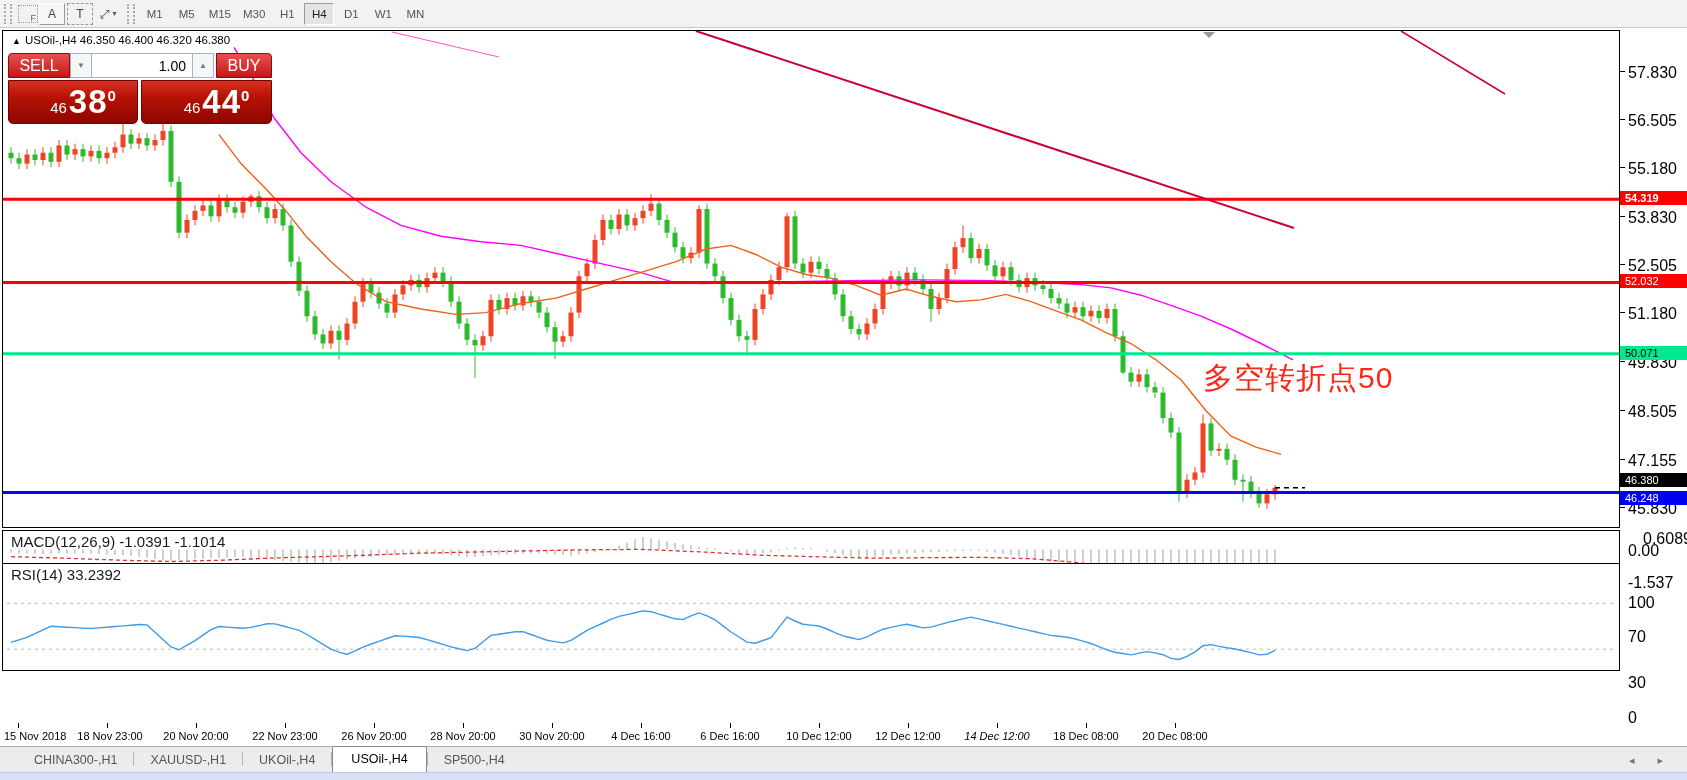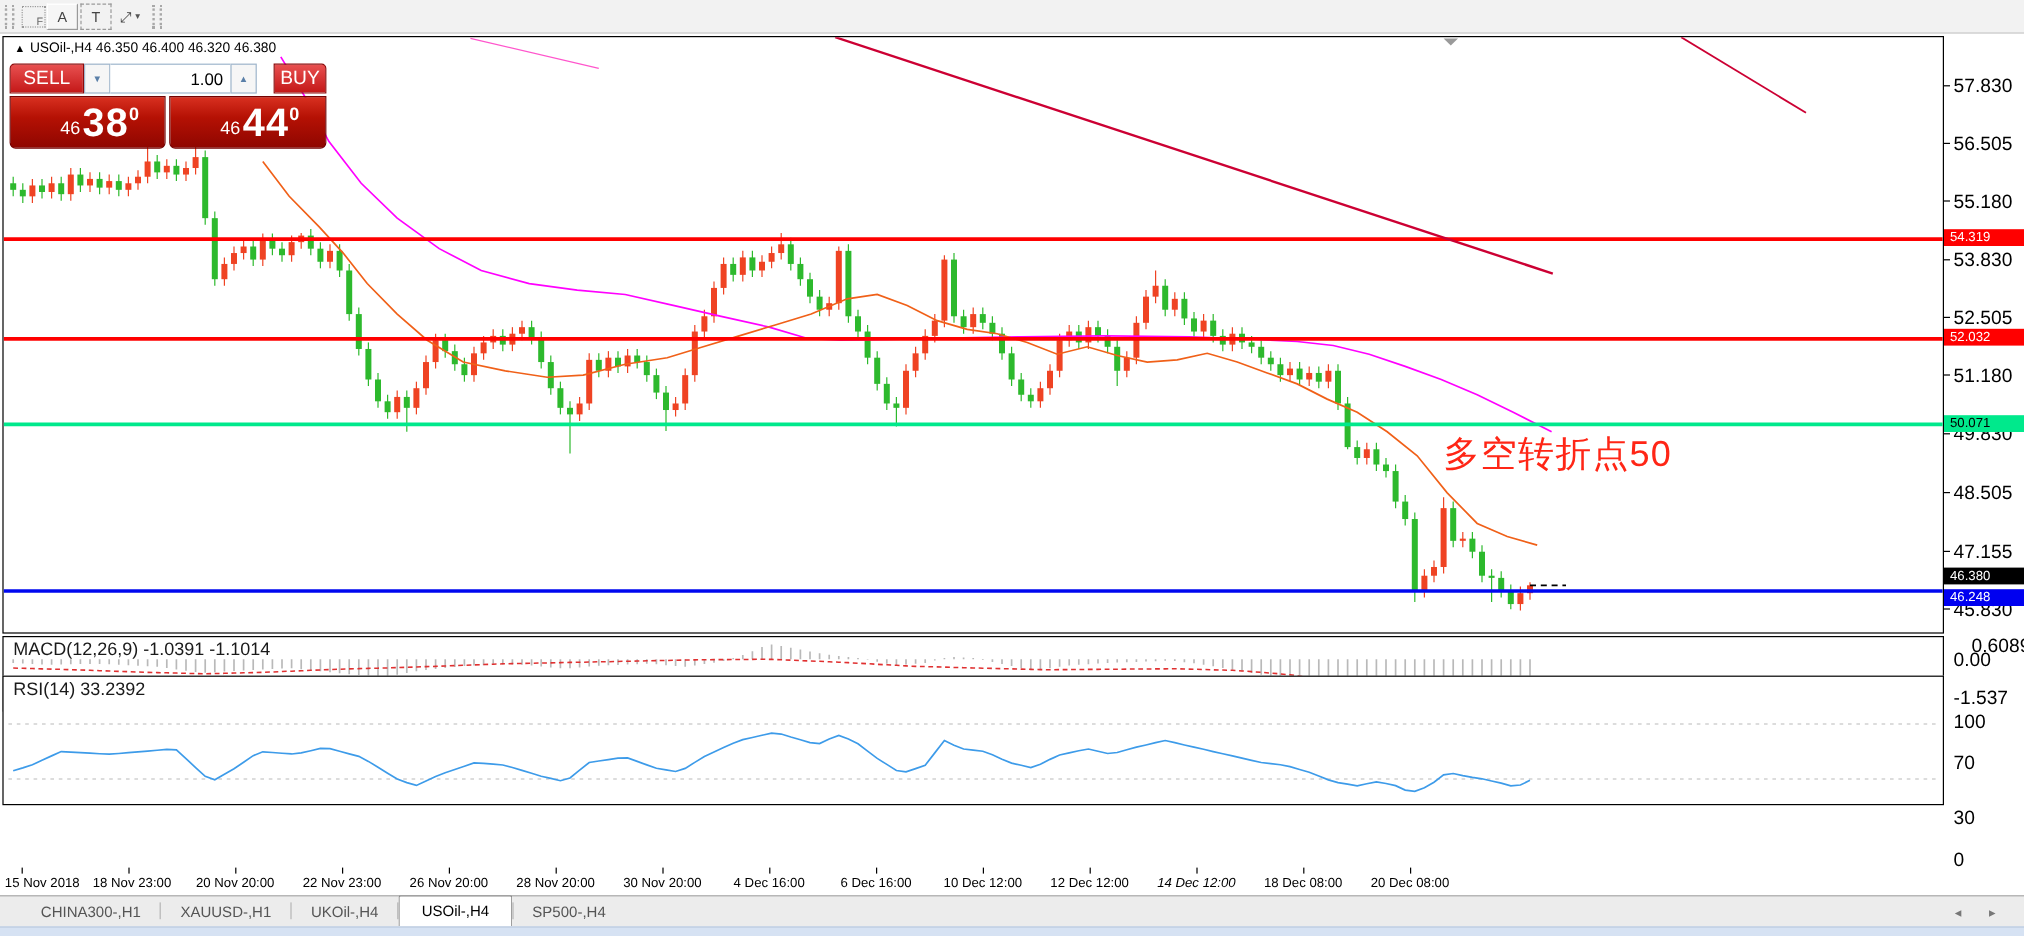--- a/index.html
+++ b/index.html
@@ -37,21 +37,21 @@
 
   #endMarker { position:absolute; left:1203px; top:32px; width:0; height:0; z-index:6;
     border-left:6px solid transparent; border-right:6px solid transparent; border-top:6px solid #9a9a9a; }
 
   
   #tradeWidget { position:absolute; left:8px; top:53px; width:264px; height:71px; z-index:8; }
   #twTop { position:absolute; left:0; top:0; width:264px; height:25px; display:flex; }
   .twbtn { height:25px; background:linear-gradient(#e85050,#c41818); color:#fff; font-size:16px;
     display:flex; align-items:center; justify-content:center; border:1px solid #8d0a0a; }
   #sellBtn { width:62px; border-radius:4px 0 0 0; }
-  #buyBtn  { width:44px; border-radius:0 4px 0 0; margin-left:auto; }
+  #buyBtn  { width:56px; border-radius:0 4px 0 0; margin-left:auto; }
   .spinBtn { width:22px; height:25px; background:#f6f6f6; border:1px solid #9fb6cc; color:#5a7fa8;
     font-size:8px; display:flex; align-items:center; justify-content:center; }
   #volInput { width:100px; height:25px; border:1px solid #9fb6cc; border-left:none; border-right:none;
     font-size:14px; text-align:right; padding-right:6px; color:#000; font-family:"Liberation Sans",sans-serif; }
   .bigQuote { position:absolute; top:27px; height:44px; color:#fff;
     background:linear-gradient(#d83020 0%, #b51104 40%, #8f0600 100%);
     border:1px solid #740101; border-radius:0 0 5px 5px;
     display:flex; align-items:center; justify-content:center; }
   #bidQuote { left:0; width:130px; }
   #askQuote { left:133px; width:131px; }
@@ -92,20 +92,31 @@
     <div class="ficon">
         <span>F</span>
       </div>
     <div class="tbtn raised">A</div>
     <div class="tbtn dashed">T</div>
     <div class="tbtn">
       <span>⤢</span>
       <span class="caret">▾</span>
     </div>
     <div class="grip"></div>
+    <div id="tfGroup" style="display:flex;">
+        <div class="tbtn tf">M1</div>
+        <div class="tbtn tf">M5</div>
+        <div class="tbtn tf">M15</div>
+        <div class="tbtn tf">M30</div>
+        <div class="tbtn tf">H1</div>
+        <div class="tbtn tf active">H4</div>
+        <div class="tbtn tf">D1</div>
+        <div class="tbtn tf">W1</div>
+        <div class="tbtn tf">MN</div>
+      </div>
   </div>
 
   <div class="panel" id="mainPanel">
     <svg id="mainSvg" width="1616" height="496">
         <line x1="8" y1="116.27838827838833" x2="8" y2="132.63003663003653" stroke="#2db92d" stroke-width="1"></line>
         <rect x="5.5" y="121.72893772893772" width="5" height="5.4505494505493886" fill="#2db92d"></rect>
         <line x1="16" y1="121.72893772893772" x2="16" y2="138.08058608058616" stroke="#2db92d" stroke-width="1"></line>
         <rect x="13.5" y="127.17948717948711" width="5" height="5.450549450549673" fill="#2db92d"></rect>
         <line x1="24" y1="118.09523809523832" x2="24" y2="138.08058608058616" stroke="#ef4323" stroke-width="1"></line>
         <rect x="21.5" y="123.5457875457877" width="5" height="9.08424908424908" fill="#ef4323"></rect>
@@ -649,21 +660,21 @@
       <div class="ptick" style="top:282px;"></div>
       <div class="plabel" style="top:275px;">51.180</div>
       <div class="ptick" style="top:331px;"></div>
       <div class="plabel" style="top:324px;">49.830</div>
       <div class="ptick" style="top:380px;"></div>
       <div class="plabel" style="top:373px;">48.505</div>
       <div class="ptick" style="top:429px;"></div>
       <div class="plabel" style="top:422px;">47.155</div>
       <div class="ptick" style="top:477px;"></div>
       <div class="plabel" style="top:470px;">45.830</div>
-      <div class="ptag" style="top:161px;background:#ff0000;color:#ffffff;">54.319</div>
+      <div class="ptag" style="top:161px;background:#ff0000;color:#ffffff;font-weight:bold;">54.319</div>
       <div class="ptag" style="top:244px;background:#ff0000;color:#ffffff;">52.032</div>
       <div class="ptag" style="top:316px;background:#00e98c;color:#000000;">50.071</div>
       <div class="ptag" style="top:443px;background:#000000;color:#ffffff;">46.380</div>
       <div class="ptag" style="top:461px;background:#0000f0;color:#ffffff;">46.248</div>
       <div class="plabel" style="top:500px;padding-left:15px;">0.6089</div>
       <div class="plabel" style="top:512px;">0.00</div>
       <div class="plabel" style="top:544px;">-1.537</div>
       <div class="plabel" style="top:564px;">100</div>
       <div class="plabel" style="top:598px;">70</div>
       <div class="plabel" style="top:644px;">30</div>

